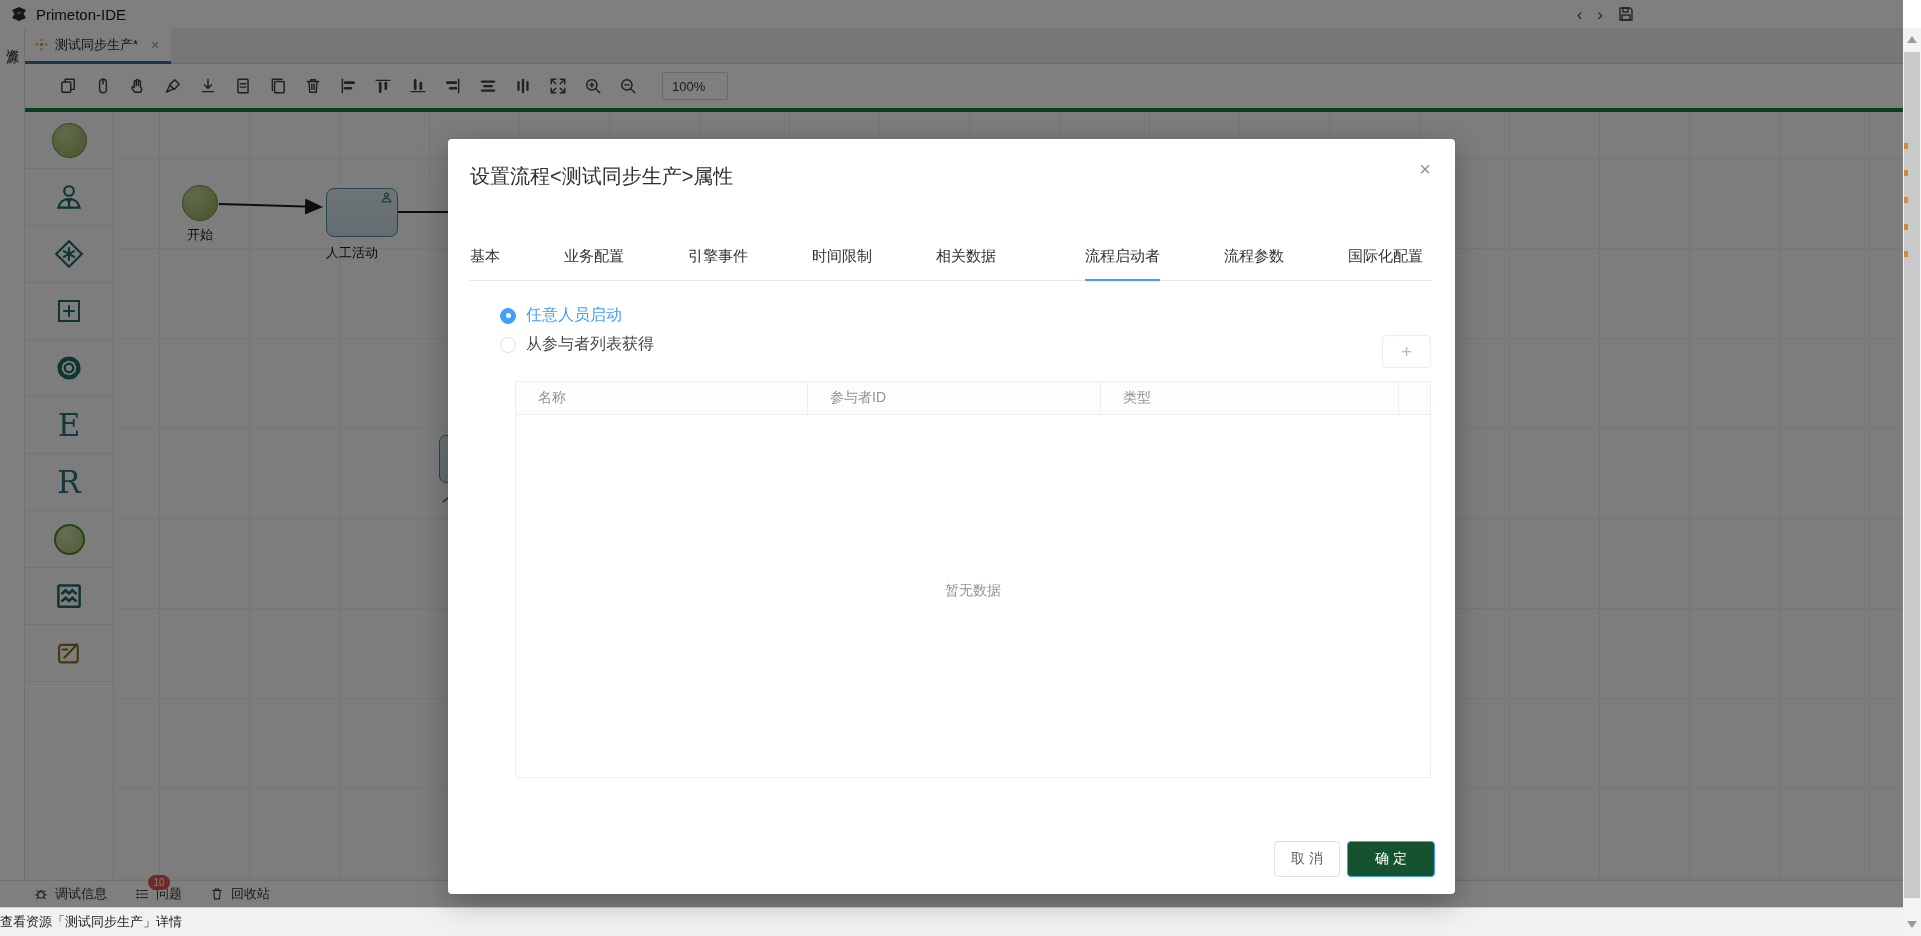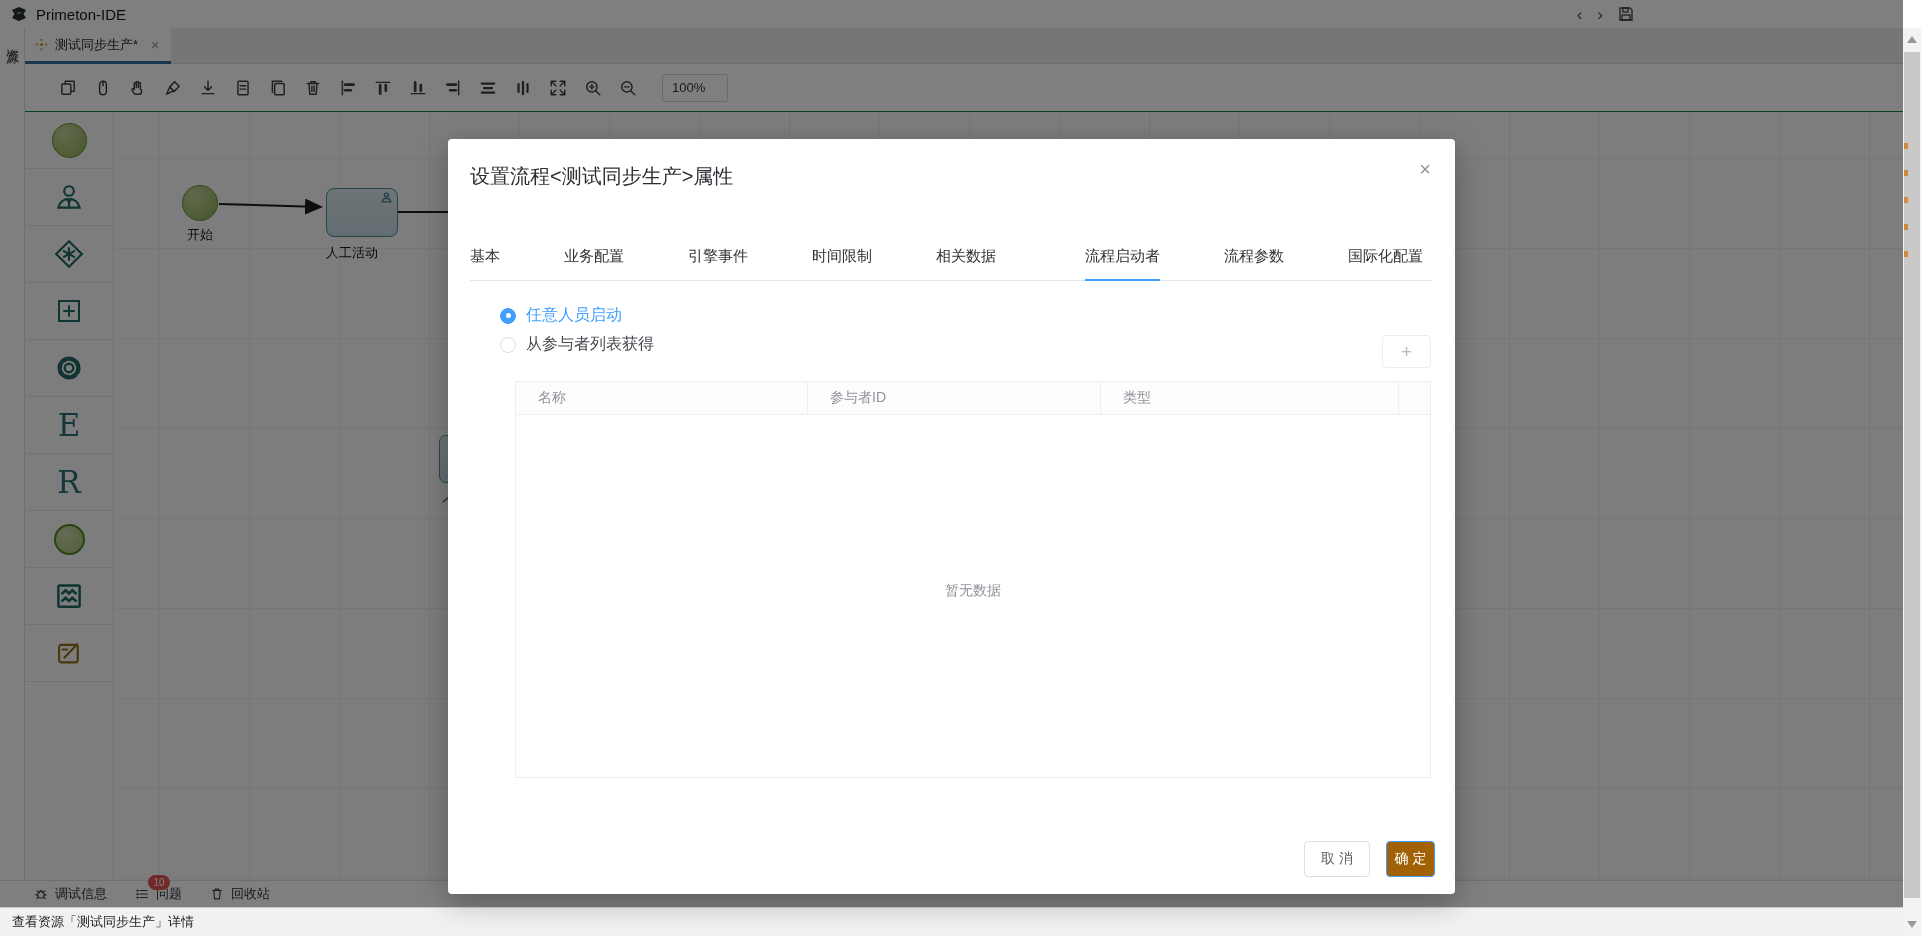--- a/index.html
+++ b/index.html
@@ -29,21 +29,21 @@
   
   .tabbar { left:25px; top:28px; width:1878px; height:36px; background:#ededed;
     border-bottom:1px solid #dcdcdc; display:flex; }
   .doc-tab { width:146px; height:36px; background:#ffffff; border-bottom:3px solid #3a6ca0;
     display:flex; align-items:center; padding:0 10px; gap:7px; }
   .doc-tab-label { font-size:13px; color:#262b33; white-space:nowrap; }
   .doc-tab-close { font-size:14px; color:#8a8f98; margin-left:6px; }
 
   
   .toolbar { left:25px; top:64px; width:1878px; height:48px; background:#fff;
-    border-bottom:1px solid #15803d; display:flex; align-items:center; padding-left:32px; }
+    border-bottom:4px solid #15803d; display:flex; align-items:center; padding-left:32px; }
   .tb-icon { width:22px; height:22px; margin-right:13px; display:flex; align-items:center;
     justify-content:center; color:#3c4043; }
   .tb-icon svg { width:18px; height:18px; stroke:#3c4043; fill:none; stroke-width:1.3;
     stroke-linecap:round; stroke-linejoin:round; }
   .zoom-box { margin-left:10px; width:66px; height:28px; border:1px solid #d4d4d4;
     border-radius:2px; background:#fff; display:flex; align-items:center;
     padding-left:9px; font-size:13px; color:#34373d; }
 
   
   .palette { left:25px; top:112px; width:89px; height:768px; background:#fdfdfd;
@@ -77,21 +77,21 @@
   .panel-bar { left:0; top:880px; width:1903px; height:27px; background:#fff;
     border-top:1px solid #dedede; display:flex; align-items:center; padding-left:34px; gap:28px; }
   .pb-item { display:flex; align-items:center; gap:7px; position:relative; font-size:13px; color:#2e3136; }
   .pb-item svg { width:14px; height:14px; stroke:#3c4043; fill:none; stroke-width:1.3; stroke-linecap:round; }
   .pb-badge { position:absolute; top:-10px; left:13px; min-width:22px; height:15px; border-radius:8px;
     background:#e25050; color:#fff; font-size:10px; display:flex; align-items:center;
     justify-content:center; padding:0 4px; }
 
   
   .status-bar { left:0; top:907px; width:1921px; height:29px; background:#f1f1f1;
-    border-top:1px solid #c9c9c9; display:flex; align-items:center; padding-left:12px;
+    border-top:1px solid #c9c9c9; display:flex; align-items:center; padding-left:0;
     font-size:13px; color:#1c1e22; z-index:5;text-align:center; }
 
   
   .v-scroll { left:1903px; top:28px; width:18px; height:908px; background:#f3f3f3; z-index:6; }
   .vs-up { position:absolute; top:8px; left:4px; width:0; height:0;
     border-left:5px solid transparent; border-right:5px solid transparent; border-bottom:7px solid #9a9a9a; }
   .vs-down { position:absolute; bottom:8px; left:4px; width:0; height:0;
     border-left:5px solid transparent; border-right:5px solid transparent; border-top:7px solid #9a9a9a; }
   .vs-thumb { position:absolute; top:24px; left:1px; width:16px; height:846px; background:#c9c9c9; }
   .vs-tick { position:absolute; left:1px; width:4px; height:6px; background:#d08a3c; }
@@ -121,25 +121,25 @@
     display:flex; align-items:center; justify-content:center; }
   .ptable { position:absolute; left:67px; right:24px; top:242px; height:397px;
     border:1px solid #ebeef5; }
   .ptable-head { height:33px; display:flex; border-bottom:1px solid #ebeef5; background:#fdfdfe; }
   .th { display:flex; align-items:center; padding-left:22px; font-size:14px; color:#909399;
     border-right:1px solid #ebeef5; }
   .th.c1{ width:293px; } .th.c2{ width:292px; } .th.c3{ width:298px; }
   .th.c4{ flex:1; border-right:none; }
   .ptable-empty { position:absolute; left:0; right:0; top:200px; text-align:center;
     font-size:14px; color:#909399; }
-  .dlg-footer { position:absolute; right:20px; top:702px; display:flex; gap:16px; }
+  .dlg-footer { position:absolute; right:20px; top:702px; display:flex; gap:7px; }
   .btn { height:36px; border-radius:4px; font-size:14px; display:flex; align-items:center;
     justify-content:center; }
   .btn-cancel { width:66px; background:#fff; border:1px solid #dcdfe6; color:#5a5e66; }
-  .btn-ok { width:49px; background:#a16207; border:1px solid #409eff; color:#fff; }
+  .btn-ok { width:88px; background:#14532d; border:1px solid #409eff; color:#fff; }
 </style>
 </head>
 <body>
 
 <div class="abs titlebar">
   <svg class="app-logo" viewBox="0 0 18 18">
     <path d="M2 5l7-3 7 3-2.5 4L16 13l-7 3-7-3 2.5-4z" fill="#2b2d36"></path>
     <path d="M6 8l3-1.5L12 8l-3 1.5z" fill="#5d8f4e"></path>
   </svg>
   <span class="app-title">Primeton-IDE</span>

